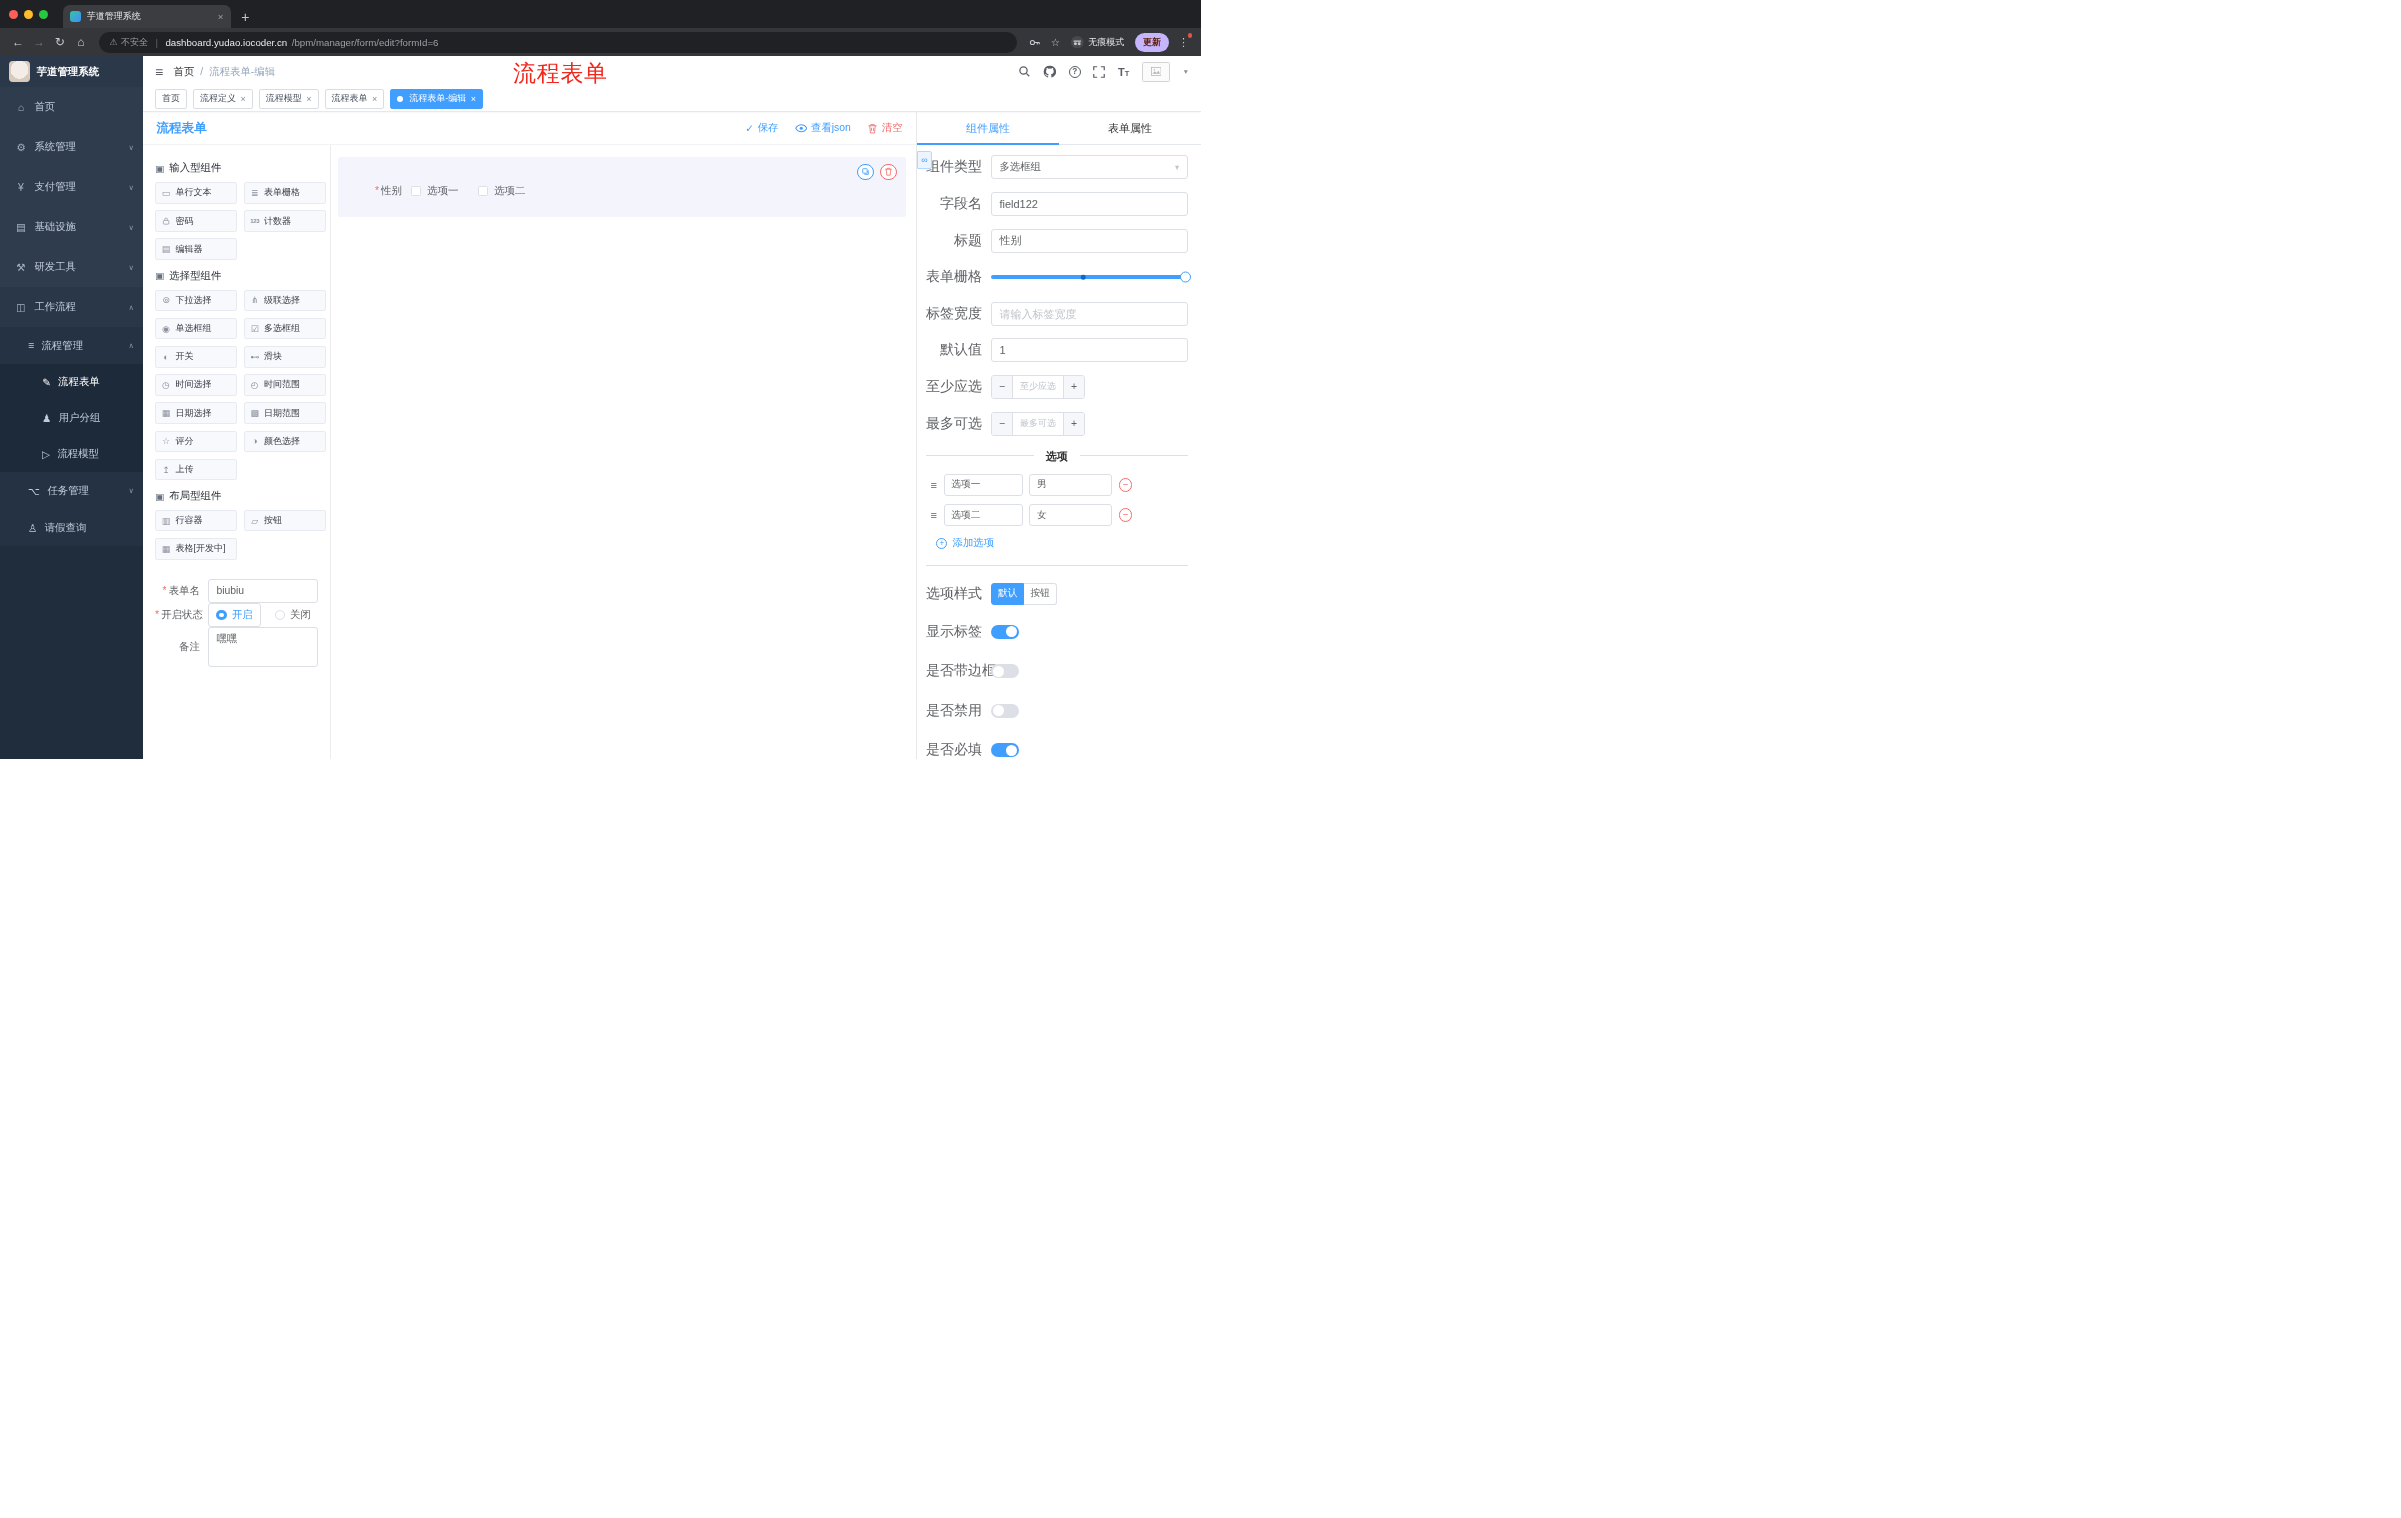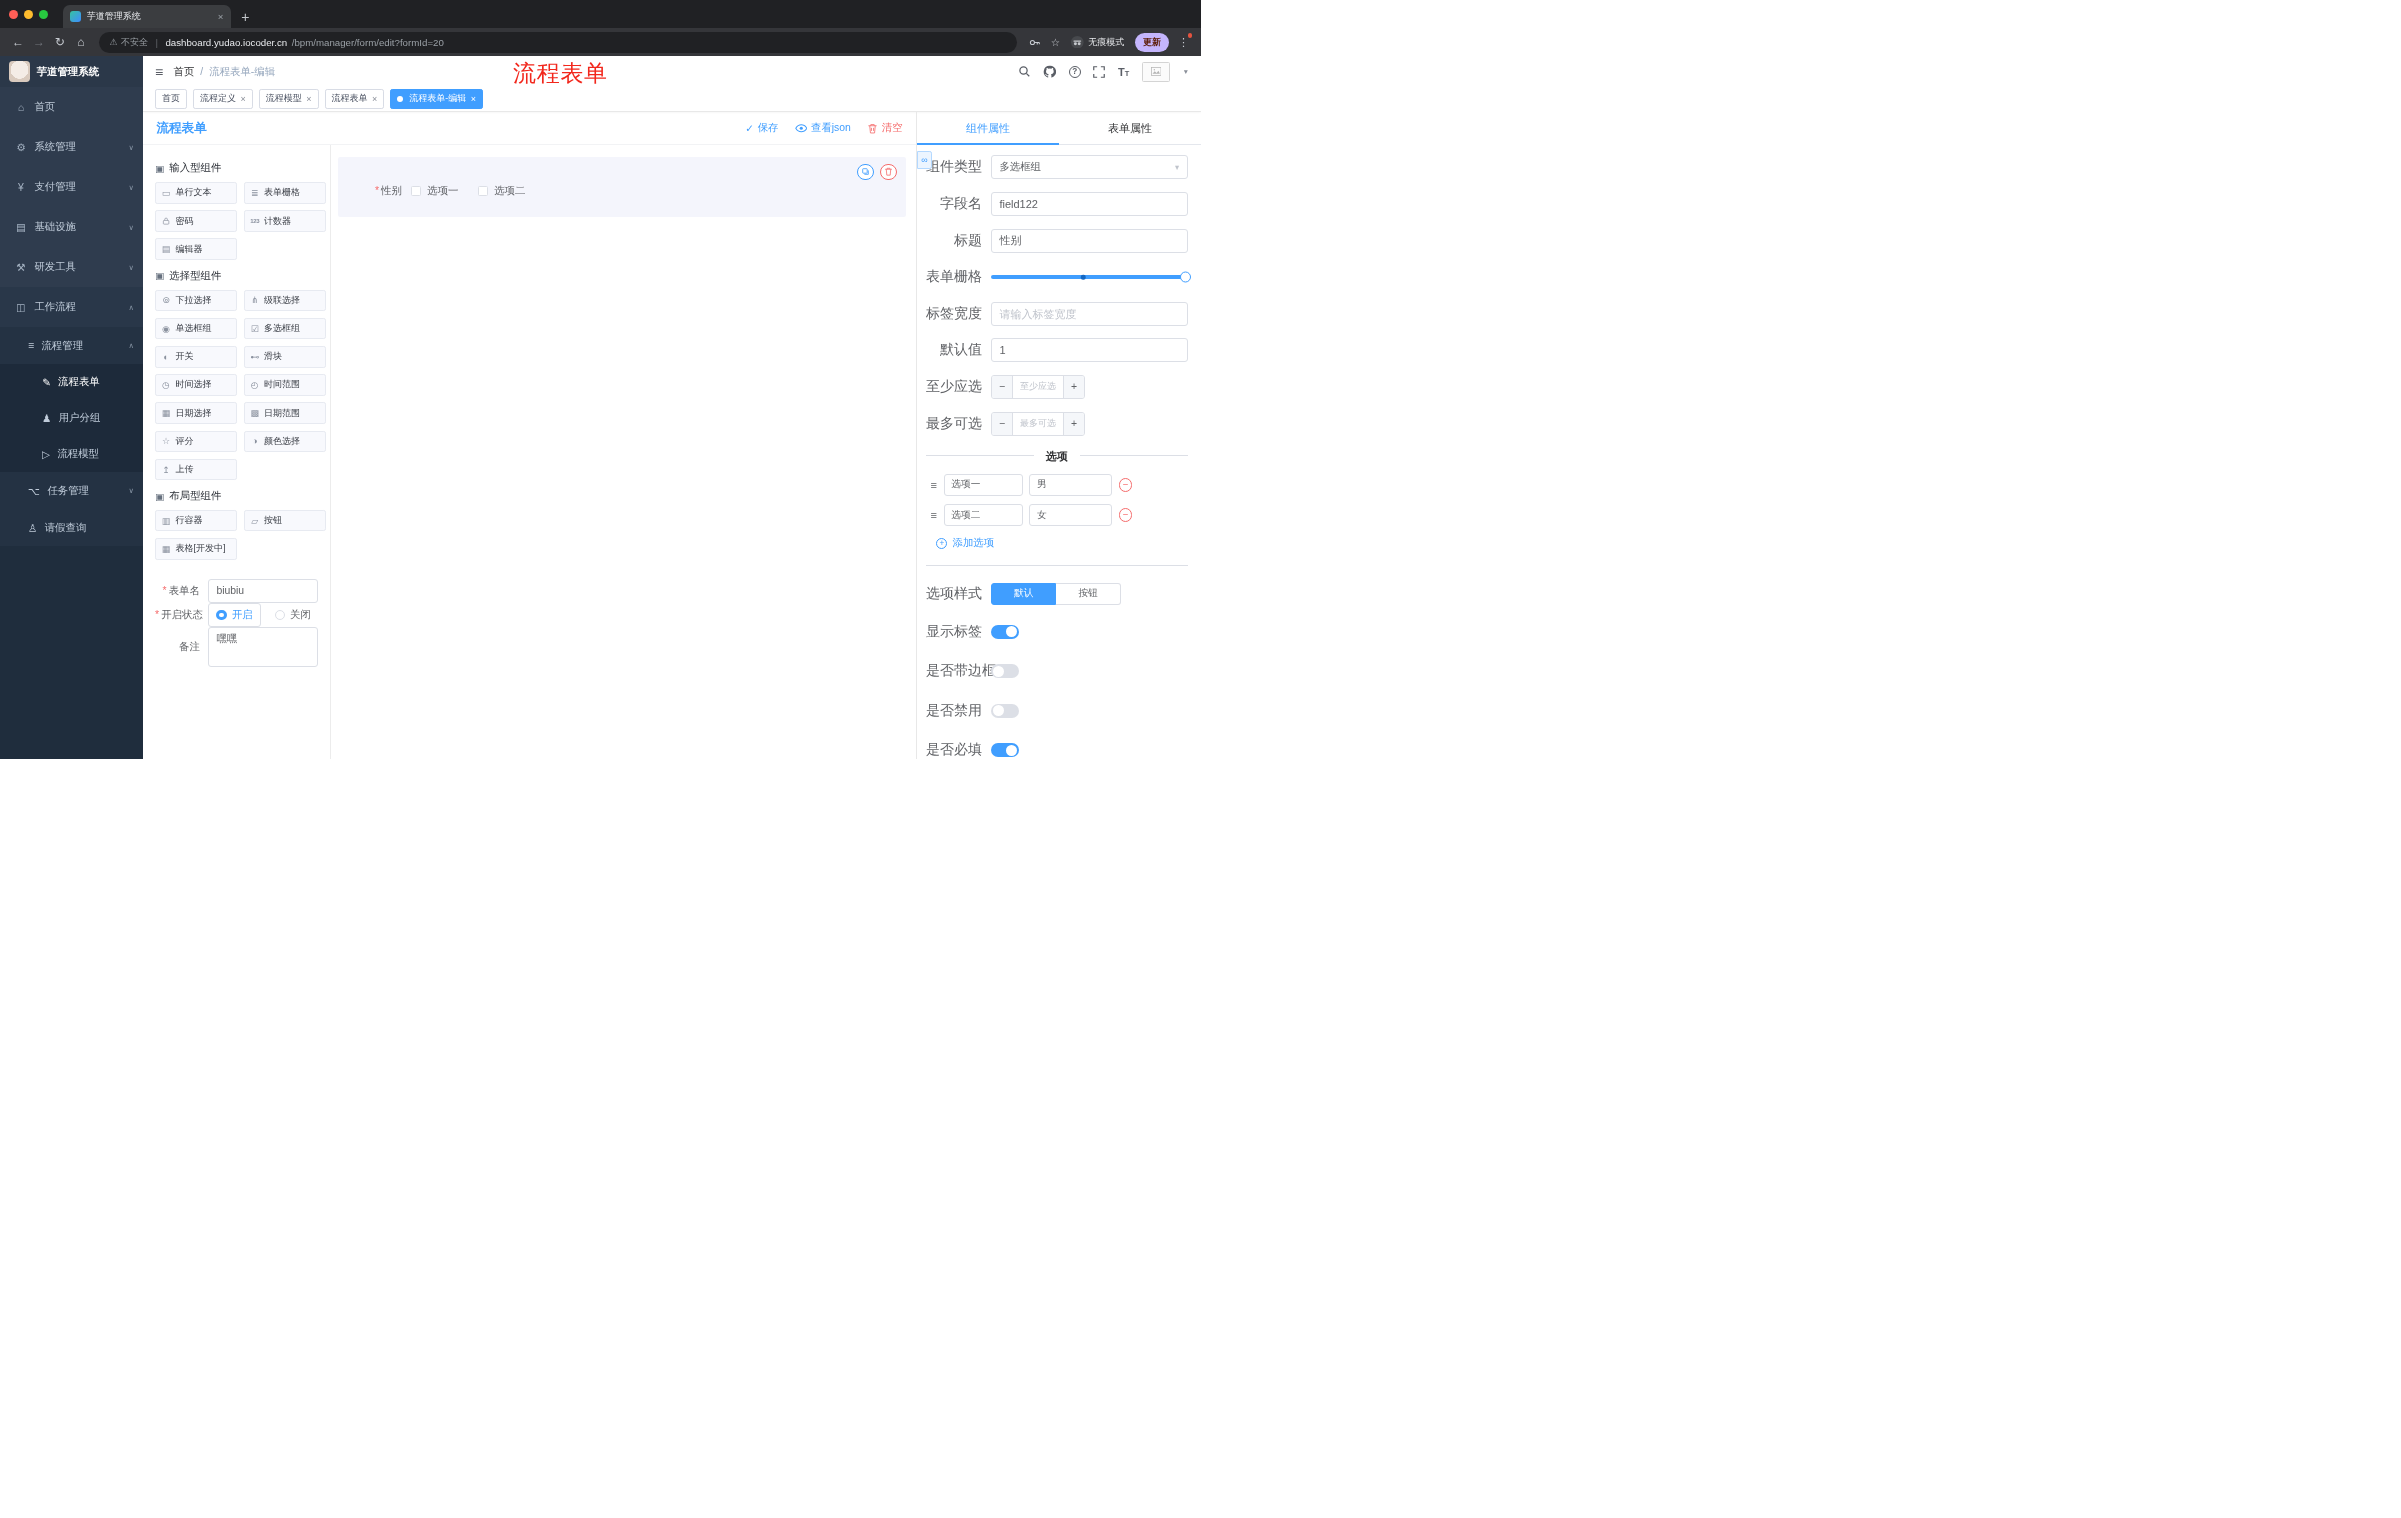--- a/index.html
+++ b/index.html
@@ -150,21 +150,21 @@
   .divider span{position:absolute;left:50%;top:-6.7px;transform:translateX(-50%);background:#fff;padding:0 12px;font-size:11px;color:#303133;font-weight:bold;}
   .divider.plain{margin:15px 0 16.3px;}
   .opt-row{display:flex;align-items:center;gap:6.7px;margin-bottom:8.2px;padding-left:4.5px;}
   .drag{color:#606266;font-size:11px;flex:0 0 auto;}
   .opt-inp{width:79px;height:22px;border:0.7px solid #dcdfe6;border-radius:3px;padding:0 6.7px;font-size:9.7px;color:#606266;font-family:inherit;}
   .opt-inp.val{width:83px;}
   .rm{width:13.4px;height:13.4px;border-radius:50%;border:1.1px solid #f56c6c;color:#f56c6c;display:flex;align-items:center;justify-content:center;font-size:9.7px;line-height:1;cursor:pointer;flex:0 0 auto;}
   .add-opt{display:flex;align-items:center;gap:5.2px;color:#409eff;font-size:10.4px;margin:10.4px 0 0 10.4px;cursor:pointer;}
   .add-opt .plus-circ{width:11px;height:11px;border-radius:50%;border:0.9px solid #409eff;display:inline-flex;align-items:center;justify-content:center;font-size:8.2px;}
   .segment{display:flex;}
-  .seg{height:22px;padding:0 22px;border:0.7px solid #dcdfe6;font-size:9.7px;display:flex;align-items:center;color:#606266;background:#fff;cursor:pointer;text-align:right;}
+  .seg{height:22px;padding:0 6px;border:0.7px solid #dcdfe6;font-size:9.7px;display:flex;align-items:center;color:#606266;background:#fff;cursor:pointer;text-align:right;}
   .seg.first{border-radius:3px 0 0 3px;}
   .seg.last{border-radius:0 3px 3px 0;border-left:none;}
   .seg.on{background:#409eff;border-color:#409eff;color:#fff;}
   .sw-row{margin-bottom:21.5px;}
   .toggle{width:27.5px;height:14px;border-radius:7.4px;background:#dcdfe6;position:relative;display:inline-block;cursor:pointer;vertical-align:middle;}
   .toggle .knob{position:absolute;top:1.5px;left:1.5px;width:11px;height:11px;border-radius:50%;background:#fff;}
   .toggle.on{background:#409eff;}
   .toggle.on .knob{left:auto;right:1.5px;}
 </style>
 </head>
@@ -191,21 +191,21 @@
       <span class="nav-btn dim">→</span>
       <span class="nav-btn">↻</span>
       <span class="nav-btn">⌂</span>
       <div class="urlbar">
         <span class="warn">
           <span>⚠</span>
           <span>不安全</span>
         </span>
         <span class="url-sep">|</span>
         <span class="url-host">dashboard.yudao.iocoder.cn</span>
-          <span class="url-path">/bpm/manager/form/edit?formId=20</span>
+          <span class="url-path">/bpm/manager/form/edit?formId=6</span>
       </div>
       <span class="tb-icon">
         <svg width="11" height="11" viewBox="0 0 16 16">
             <circle cx="5" cy="8" r="3" fill="none" stroke="currentColor" stroke-width="1.5"></circle>
             <path d="M8 8h7M12 8v3M15 8v2.4" fill="none" stroke="currentColor" stroke-width="1.5"></path>
           </svg>
       </span>
       <span class="tb-icon">☆</span>
       <span class="incog">
         <svg width="12.6" height="12.6" viewBox="0 0 16 16">

